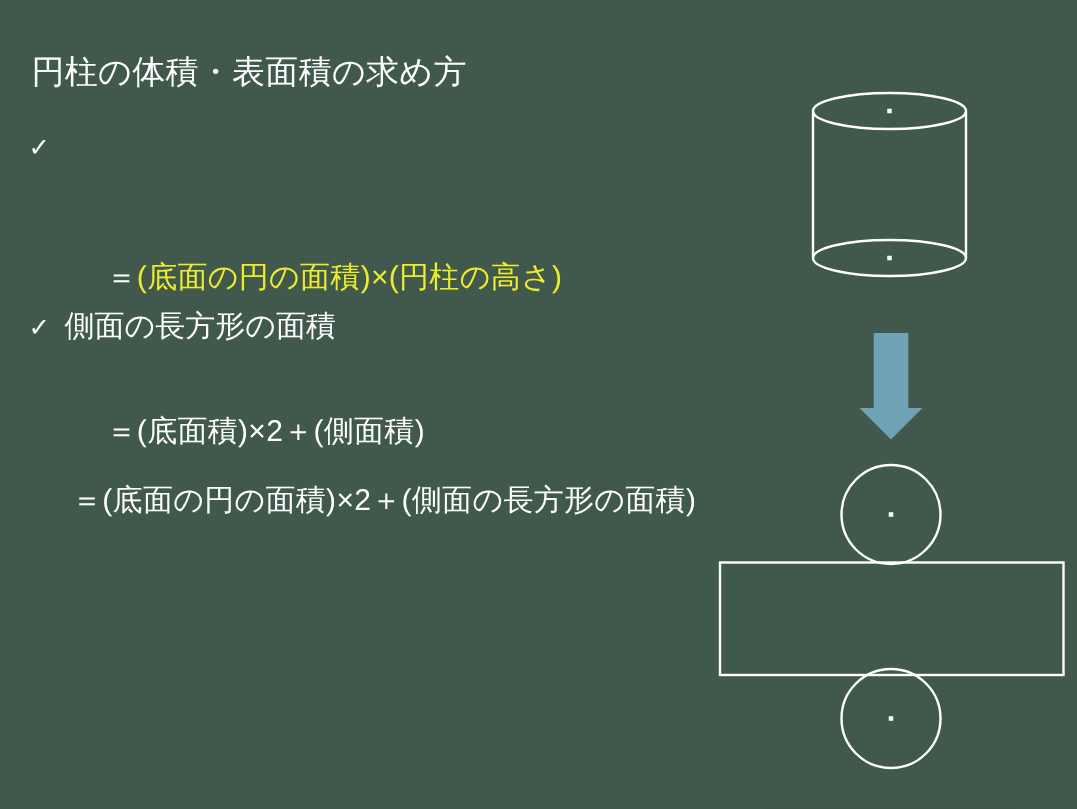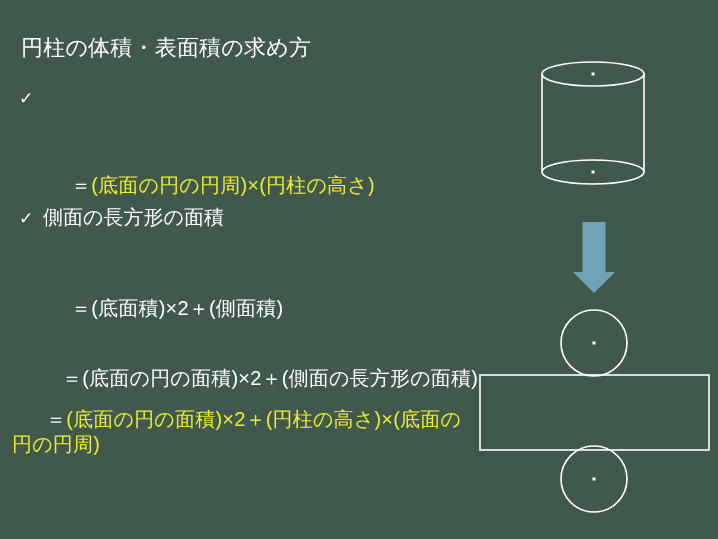--- a/index.html
+++ b/index.html
@@ -52,32 +52,31 @@
   #bullet1 { left: 19px; top: 88px; }
   #bullet2 { left: 19px; top: 204px; }
 
   #eq1 {
     left: 48px;
     top: 148px;
     font-size: 20px;
   }
   #eq2 {
     left: 48px;
-    top: 271px;
+    top: 251px;
     font-size: 20px;
   }
   #eq3 {
-    left: 62px;
+    left: 48px;
     top: 322px;
     font-size: 20px;
     width: 410px;
     white-space: normal;
     text-indent: -13px;
     padding-left: 13px;
-    margin-top: 44px;
   }
   #eq4 {
     left: 12px;
     top: 407px;
     font-size: 20px;
     width: 450px;
     white-space: normal;
     text-indent: 34px;
   }
 
@@ -96,39 +95,36 @@
 
 <div id="slide">
 
   <div id="title" class="txt">円柱の体積・表面積の求め方</div>
 
   <div id="bullet1" class="bullet-row">
     <span class="bullet-check">✓</span>
   </div>
 
   <div id="eq1" class="txt">
-    <span>＝</span><span class="yellow">(底面の円の円周)×(円柱の高さ)</span>
+    <span>＝</span><span class="yellow">(底面の円の面積)×(円柱の高さ)</span>
   </div>
 
   <div id="bullet2" class="bullet-row">
     <span class="bullet-check">✓</span>
     <span>側面の長方形の面積</span>
   </div>
 
   <div id="eq2" class="txt">
     <span>＝</span><span>(底面積)×2＋(側面積)</span>
   </div>
 
   <div id="eq3" class="txt">
     <span>＝</span><span>(底面の円の面積)×2＋(側面の長方形の面積)</span>
   </div>
 
-  <div id="eq4" class="txt">
-    <span>＝</span><span class="yellow">(底面の円の面積)×2＋(円柱の高さ)×(底面の円の円周)</span>
-  </div>
 
   <svg id="figure" viewBox="0 0 718 539">
 
     <g>
 
       <line x1="542" y1="74" x2="542" y2="172" stroke="#ffffff" stroke-width="1.6"></line>
 
       <line x1="644" y1="74" x2="644" y2="172" stroke="#ffffff" stroke-width="1.6"></line>
 
       <ellipse cx="593" cy="172" rx="51" ry="12" fill="none" stroke="#ffffff" stroke-width="1.6"></ellipse>

